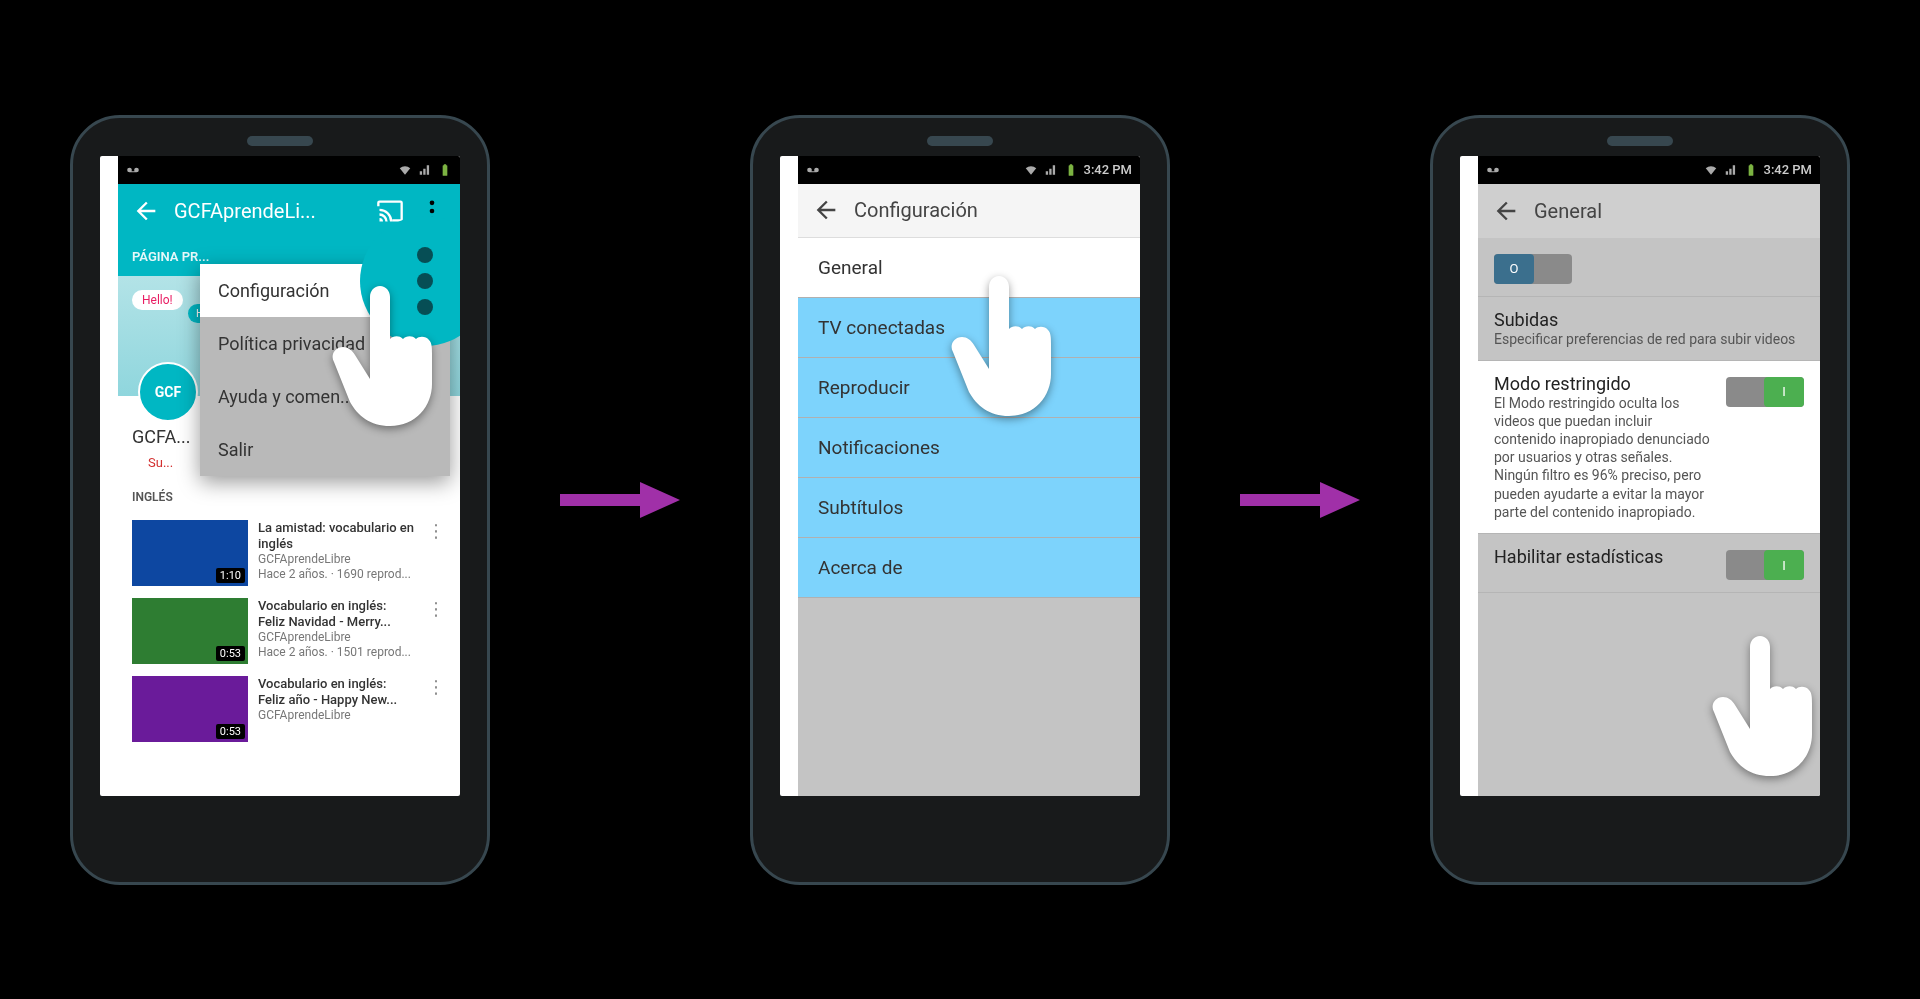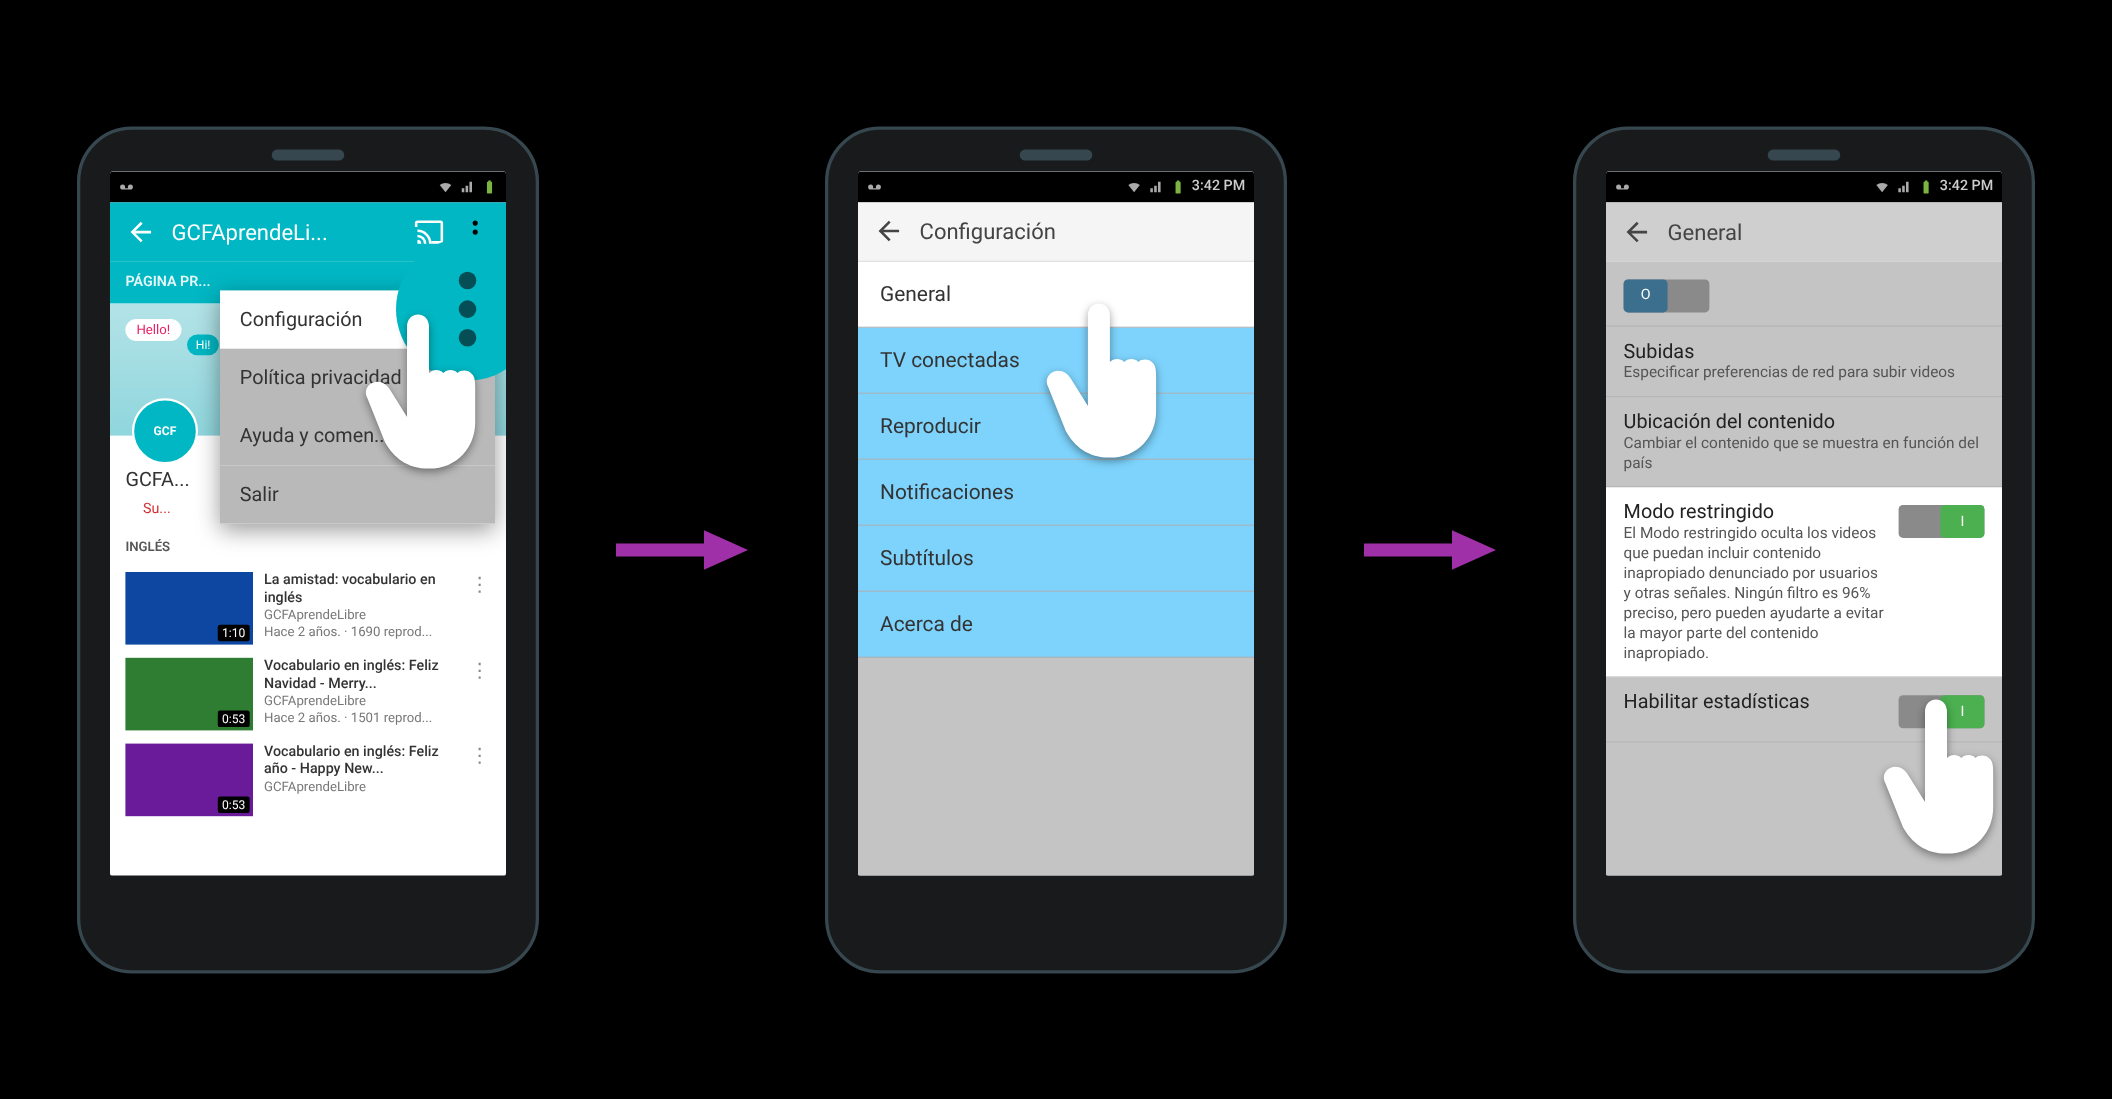--- a/index.html
+++ b/index.html
@@ -44,20 +44,21 @@
   }
   .screen {
     width: 360px;
     height: 640px;
     background: #fff;
     position: relative;
     overflow: hidden;
     border-radius: 2px;
     display: flex;
     flex-direction: column;
+    padding-left: 18px;
   }
 
   
   .statusbar {
     height: 28px;
     background: #000;
     color: #aab;
     display: flex;
     align-items: center;
     justify-content: flex-end;
@@ -99,21 +100,21 @@
     position:absolute; top:14px; left:14px;
     background:#fff; border-radius:14px; padding:3px 10px; font-size:12px; color:#e91e63;
   }
   .banner .bubble2 {
     position:absolute; top:28px; left:70px;
     background:#00b7c3; color:#fff; border-radius:14px; padding:3px 8px; font-size:11px;
   }
   .channel-chip {
     position:absolute; left:20px; bottom:-26px; width:60px; height:60px;
     background:#00b7c3; border-radius:50%; border:2px solid #fff;
-    display:flex; align-items:center; justify-content:center; color:#fff; font-size:11px; font-weight:700;
+    display:flex; align-items:center; justify-content:center; color:#fff; font-size:14px; font-weight:700;
   }
   .channel-line {
     padding: 30px 14px 8px 14px; font-size:18px; color:#333;
   }
   .sub { padding: 0 14px 10px 30px; font-size:13px; color:#d32f2f;}
   .section-h { padding: 10px 14px; font-size:12px; font-weight:600; color:#555;}
 
   .vid-row { display:flex; gap:10px; padding:6px 14px; align-items:flex-start;}
   .thumb { width:116px; height:66px; background:#4db6ac; position:relative; flex:none;}
   .thumb.blue{background:#0d47a1;}
@@ -403,26 +404,20 @@
           </div>
         </div>
 
         <div class="srow">
           <div class="txt">
             <div class="t">Subidas</div>
             <div class="d">Especificar preferencias de red para subir videos</div>
           </div>
         </div>
 
-        <div class="srow">
-          <div class="txt">
-            <div class="t">Ubicación del contenido</div>
-            <div class="d">Cambiar el contenido que se muestra en función del país</div>
-          </div>
-        </div>
 
         <div class="srow hi">
           <div class="txt">
             <div class="t">Modo restringido</div>
             <div class="d">El Modo restringido oculta los videos que puedan incluir contenido inapropiado denunciado por usuarios y otras señales. Ningún filtro es 96% preciso, pero pueden ayudarte a evitar la mayor parte del contenido inapropiado.</div>
           </div>
           <div class="switch on">
             <div class="knob">I</div>
           </div>
         </div>

